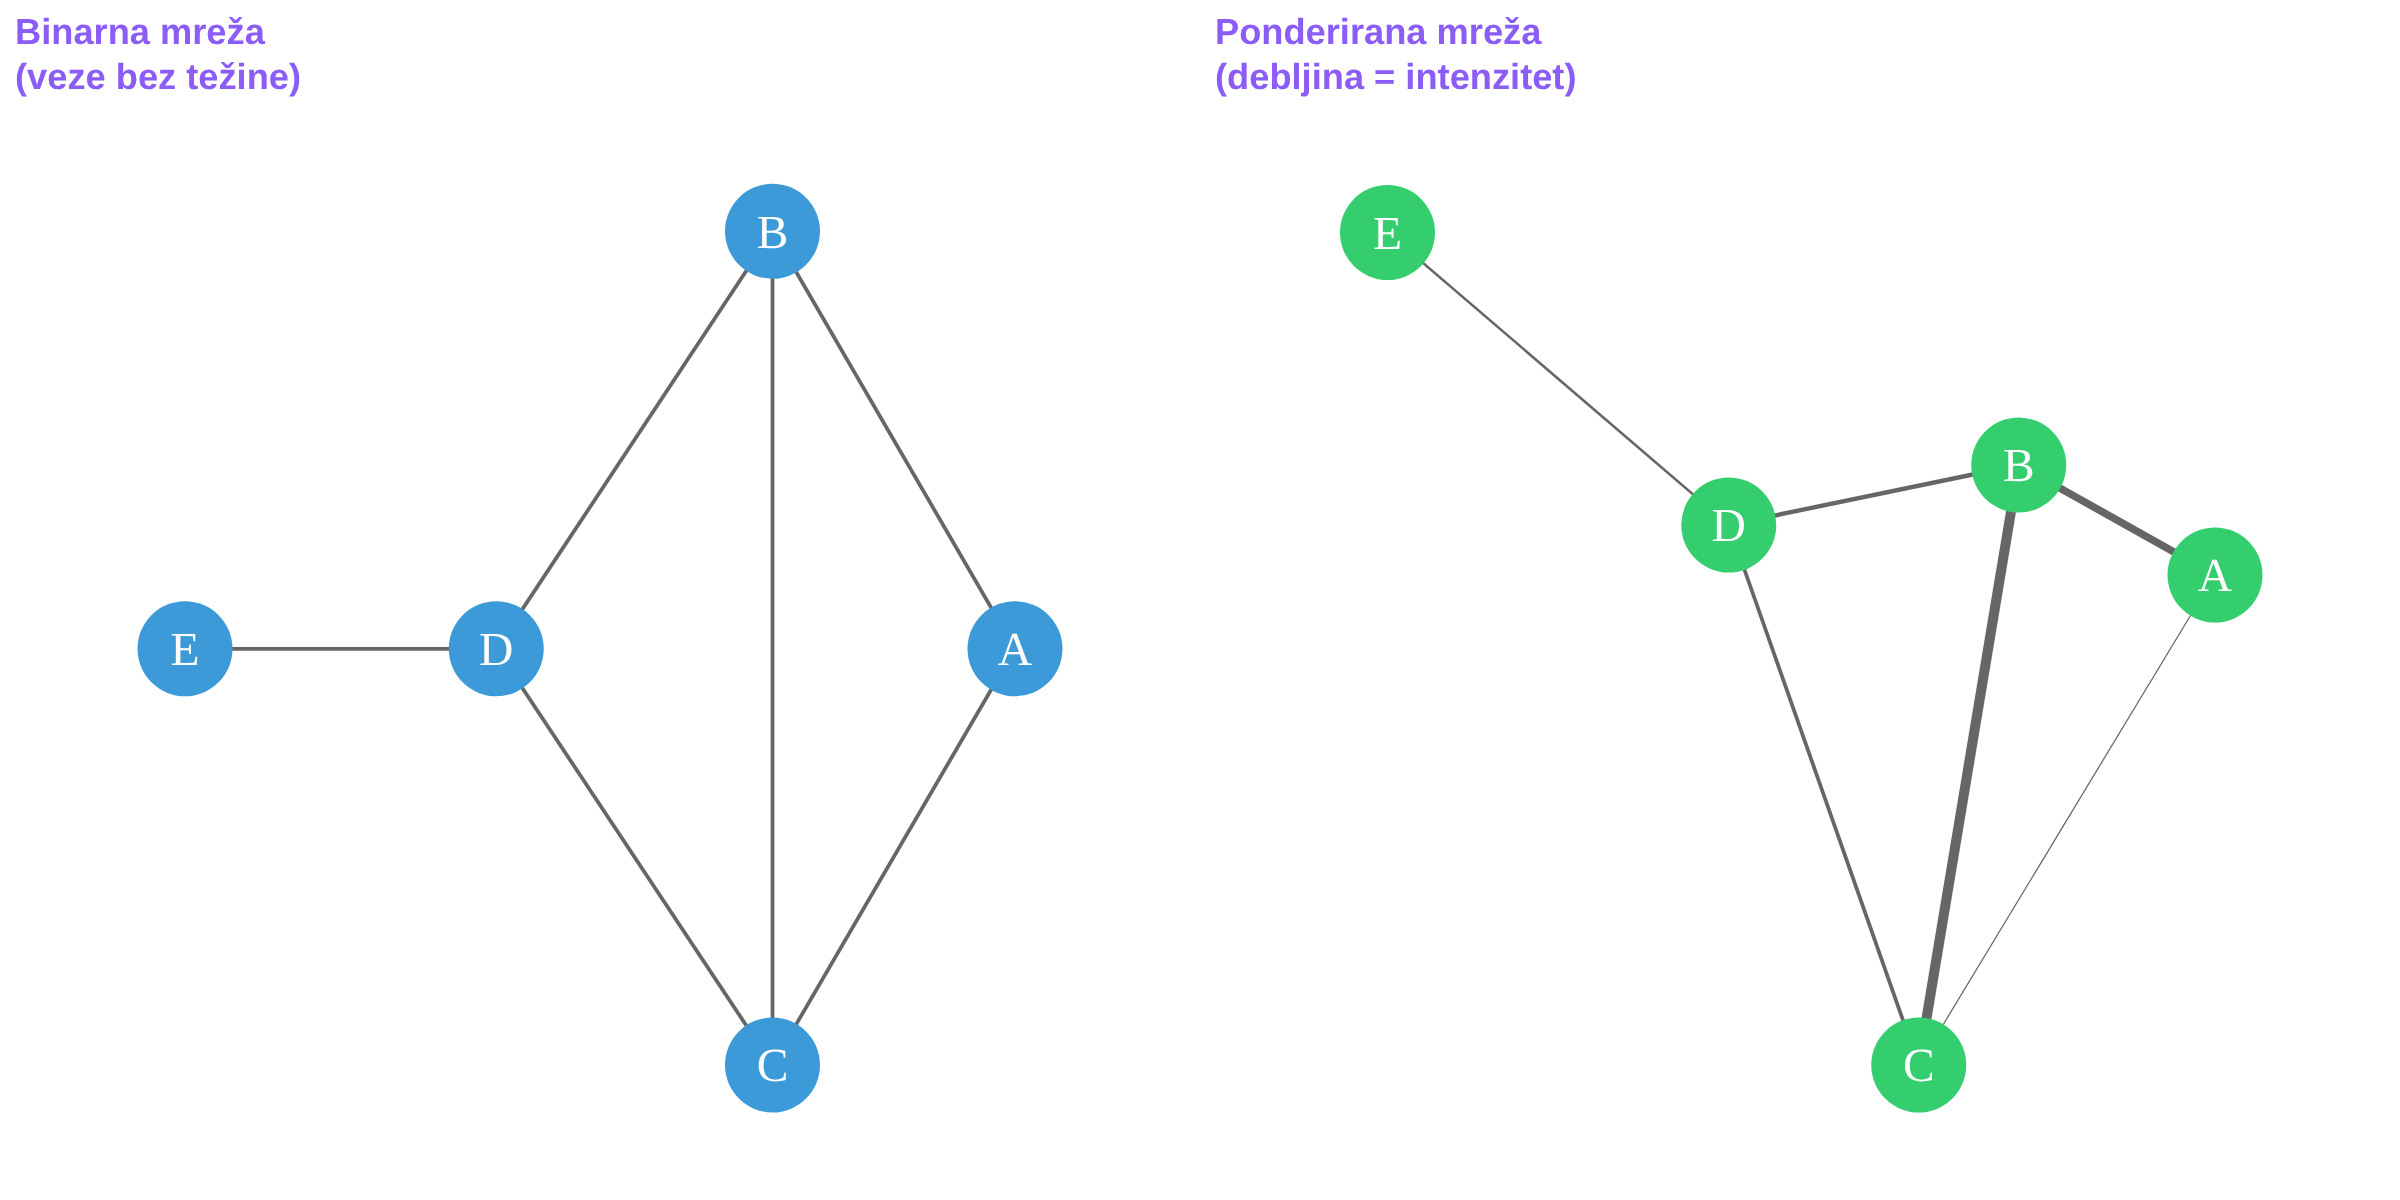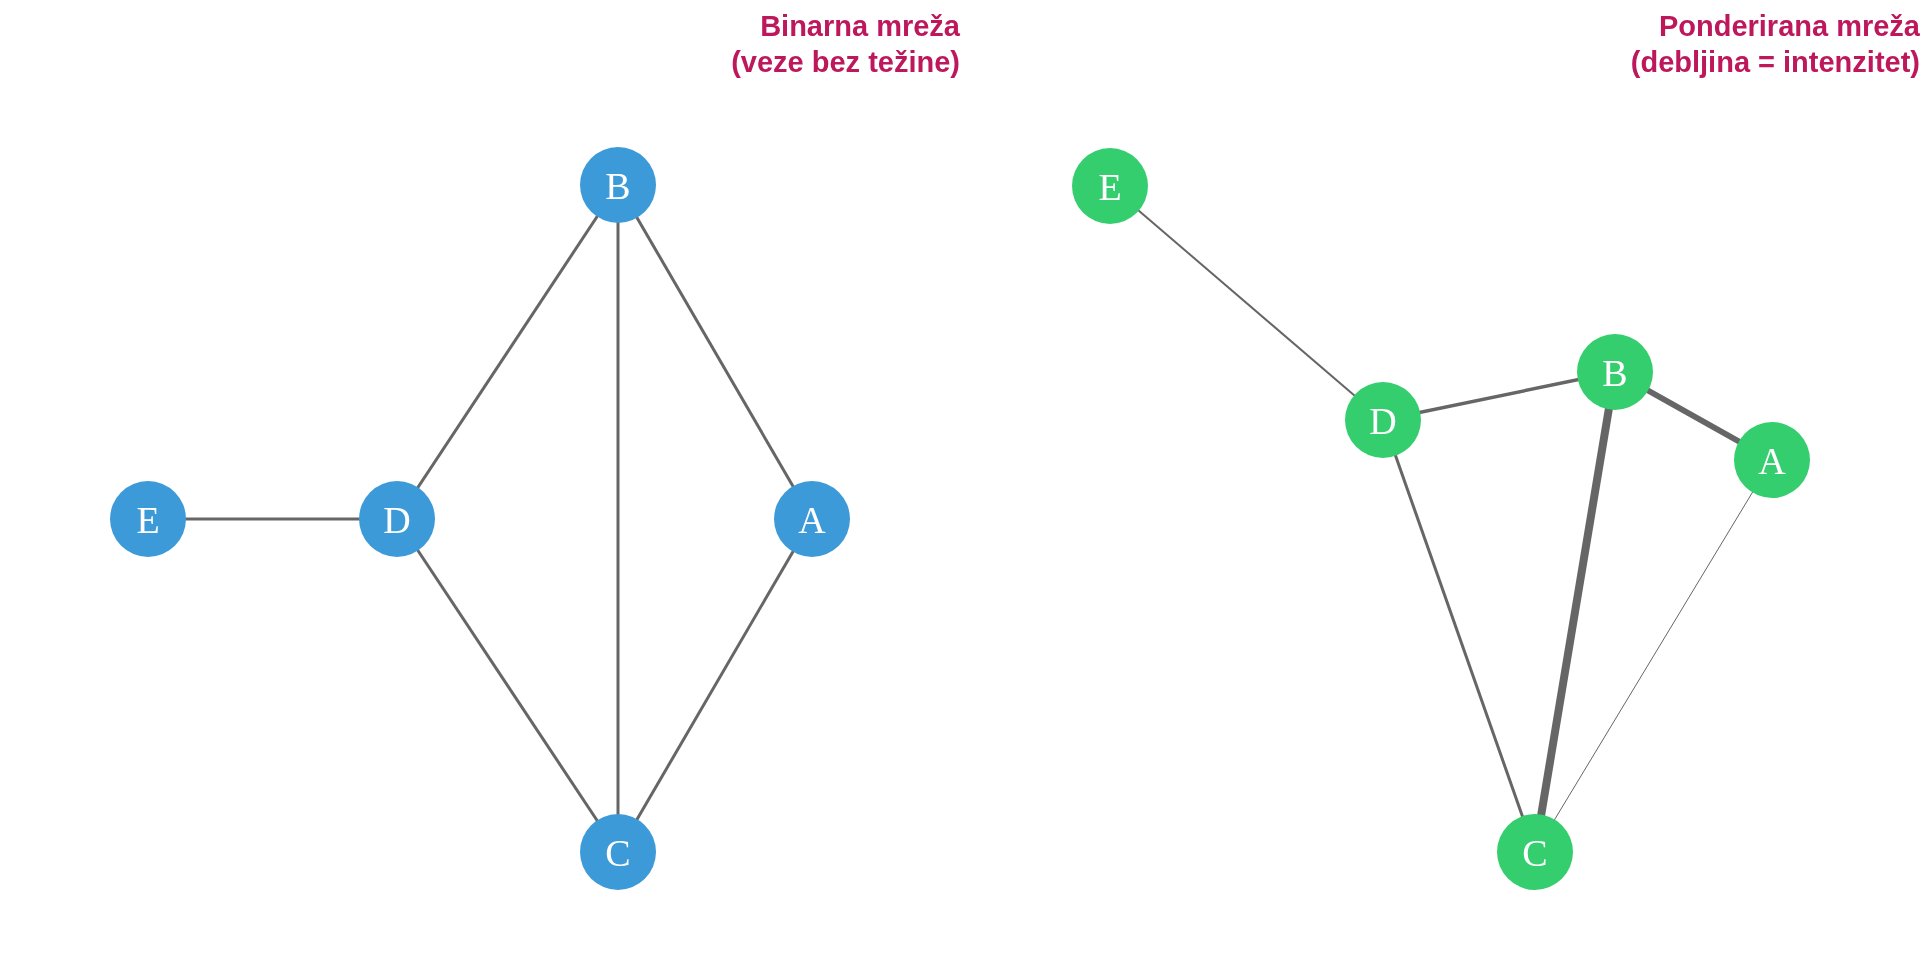--- a/index.html
+++ b/index.html
@@ -23,28 +23,28 @@
     position: absolute;
     top: 0;
     height: 960px;
   }
   #panel-binary  { left: 0px;   width: 960px; }
   #panel-weighted{ left: 960px; width: 960px; }
 
   .panel-title {
     position: absolute;
     top: 8px;
-    left: 0;
+    left: 12px;
     width: 960px;
-    text-align: right;
+    text-align: left;
     font-family: "Liberation Sans", sans-serif;
     font-weight: bold;
     font-size: 29px;
     line-height: 36px;
-    color: #be185d;
+    color: #8b5cf6;
     white-space: pre-line;
     letter-spacing: 0px;
   }
   .graph-svg {
     position: absolute;
     top: 0;
     left: 0;
     width: 960px;
     height: 960px;
     display: block;

